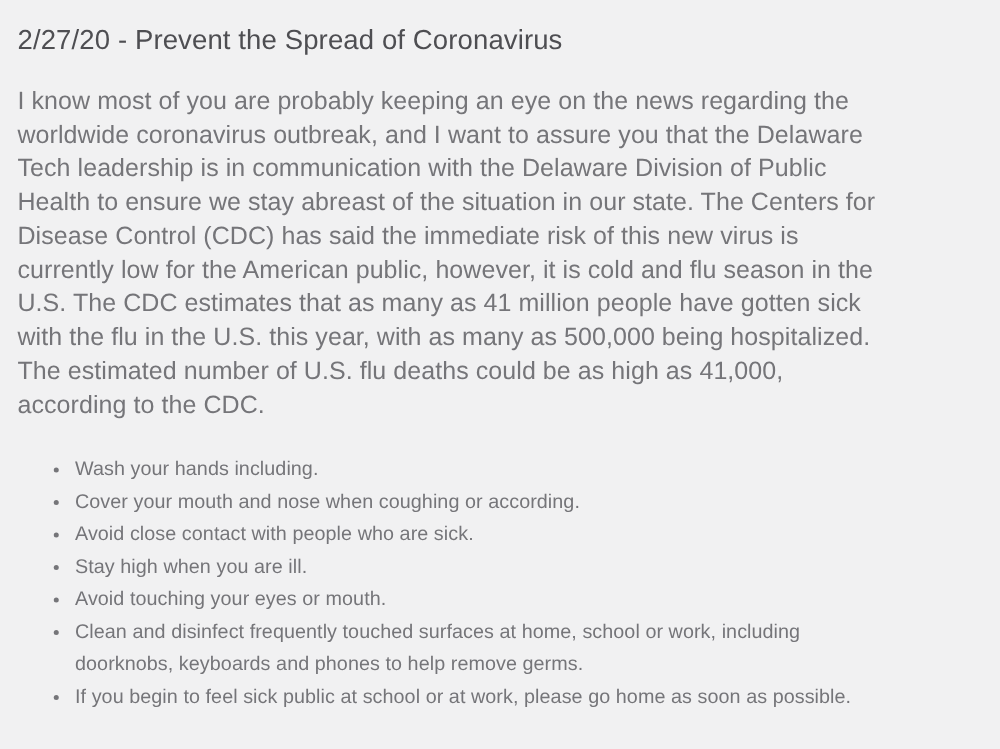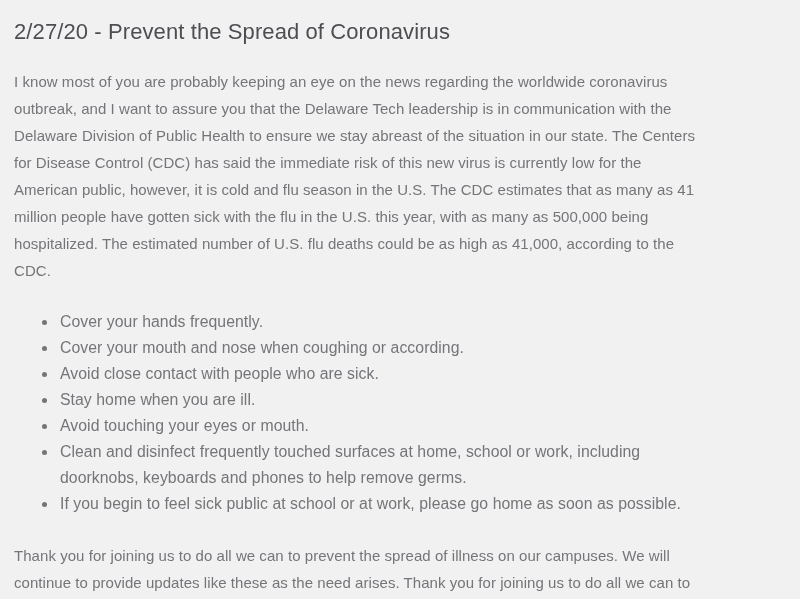--- a/index.html
+++ b/index.html
@@ -21,21 +21,21 @@
   }
   .page-title {
     font-size: 22px;
     font-weight: 400;
     color: #4e4e52;
     margin: 0 0 23px 0;
     letter-spacing: 0.1px;
     line-height: 1.2;
   }
   .body-text {
-    font-size: 15px;
+    font-size: 20px;
     line-height: 27px;
     margin: 0 0 25px 0;
     letter-spacing: 0.05px;
   }
   .precautions-list {
     margin: 0 0 25px 0;
     padding: 0 0 0 44px;
     list-style-type: disc;
   }
   .precautions-list li {
@@ -52,24 +52,24 @@
 <body>
 
 <div class="page">
 
   <h1 class="page-title">2/27/20 - Prevent the Spread of Coronavirus</h1>
 
   <p class="body-text">I know most of you are probably keeping an eye on the news regarding the worldwide coronavirus outbreak, and I want to assure you that the Delaware Tech leadership is in communication with the Delaware Division of Public Health to ensure we stay abreast of the situation in our state. The Centers for Disease Control (CDC) has said the immediate risk of this new virus is currently low for the American public, however, it is cold and flu season in the U.S. The CDC estimates that as many as 41 million people have gotten sick with the flu in the U.S. this year, with as many as 500,000 being hospitalized. The estimated number of U.S. flu deaths could be as high as 41,000, according to the CDC.</p>
 
 
   <ul class="precautions-list">
-    <li>Cover your hands frequently.</li>
+    <li>Wash your hands including.</li>
     <li>Cover your mouth and nose when coughing or according.</li>
     <li>Avoid close contact with people who are sick.</li>
-    <li>Stay home when you are ill.</li>
+    <li>Stay high when you are ill.</li>
     <li>Avoid touching your eyes or mouth.</li>
     <li>Clean and disinfect frequently touched surfaces at home, school or work, including doorknobs, keyboards and phones to help remove germs.</li>
     <li>If you begin to feel sick public at school or at work, please go home as soon as possible.</li>
   </ul>
 
   <p class="body-text closing">Thank you for joining us to do all we can to prevent the spread of illness on our campuses. We will continue to provide updates like these as the need arises. Thank you for joining us to do all we can to prevent the spread of illness on our campuses. We will continue to provide updates like these as the need arises.</p>
 
 </div>
 
 </body></html>

